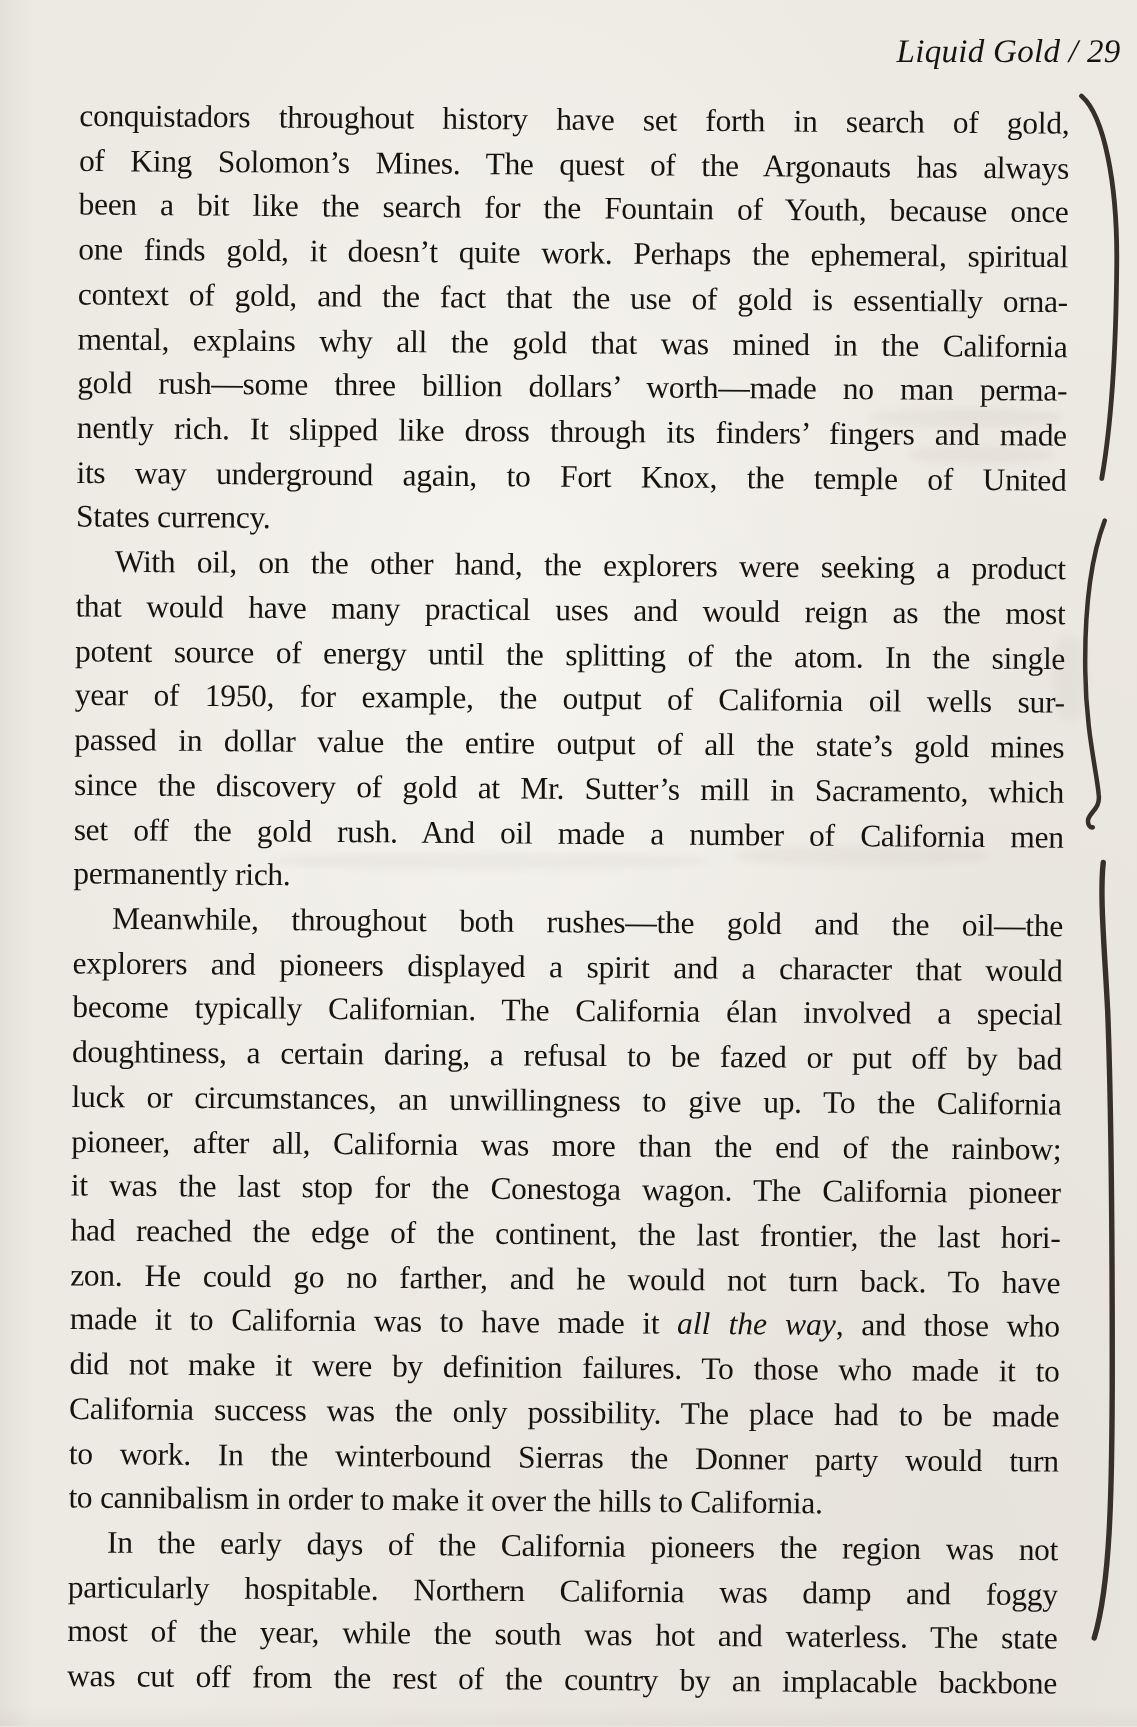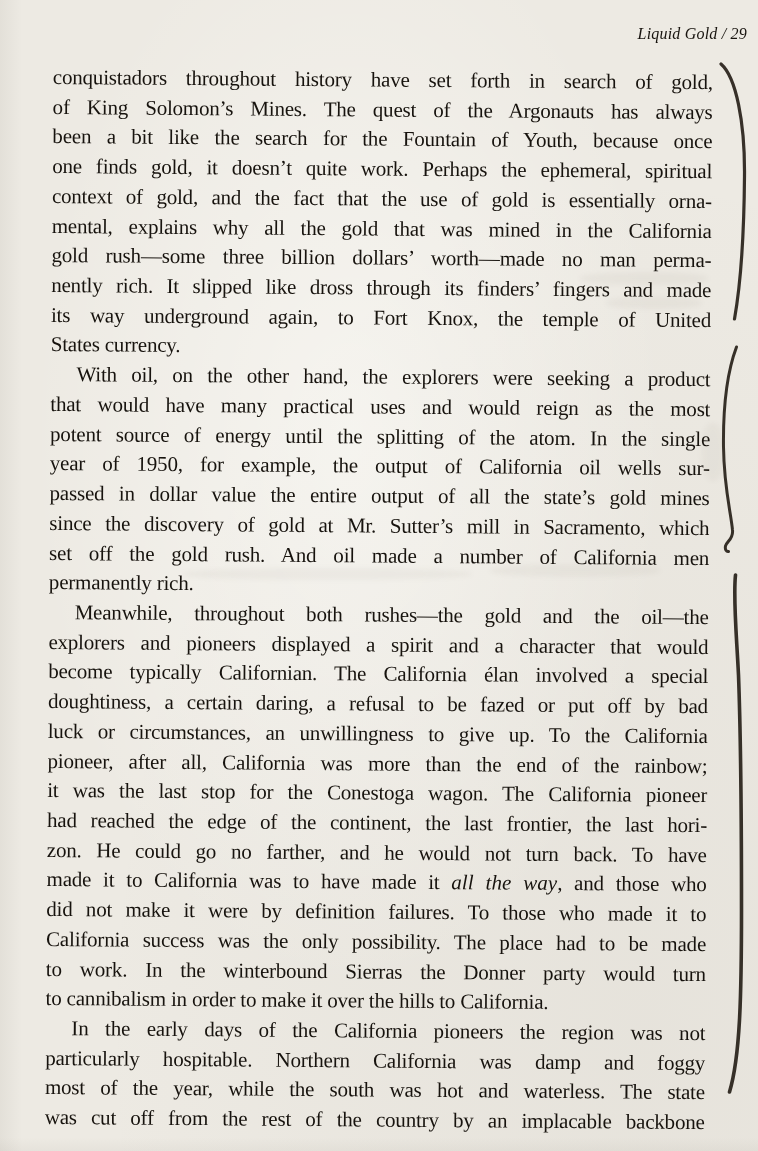--- a/index.html
+++ b/index.html
@@ -14,21 +14,21 @@
     background:
       linear-gradient(90deg, rgba(92,86,74,.07) 0, rgba(92,86,74,0) 22px),
       linear-gradient(0deg, rgba(92,86,74,.05) 0, rgba(92,86,74,0) 14px),
       radial-gradient(ellipse at 46% 38%, rgba(255,255,252,.5) 0%, rgba(237,234,227,0) 55%),
       radial-gradient(ellipse at 85% 90%, rgba(120,112,96,.06) 0%, rgba(120,112,96,0) 60%),
       var(--paper,#edeae3);
   }
   .running-header{
     position:absolute;top:21px;right:11px;
     font-style:italic;
-    font-size:16px;line-height:26px;
+    font-size:22px;line-height:26px;
     letter-spacing:.2px;
     color:var(--text_ink,#17130e);
     white-space:nowrap;
   }
   .textblock{
     position:absolute;left:53px;top:63px;width:660px;
     transform:rotate(0.45deg);transform-origin:0 0;
     color:var(--text_ink,#17130e);
     font-size:21px;
     letter-spacing:-0.2px;

